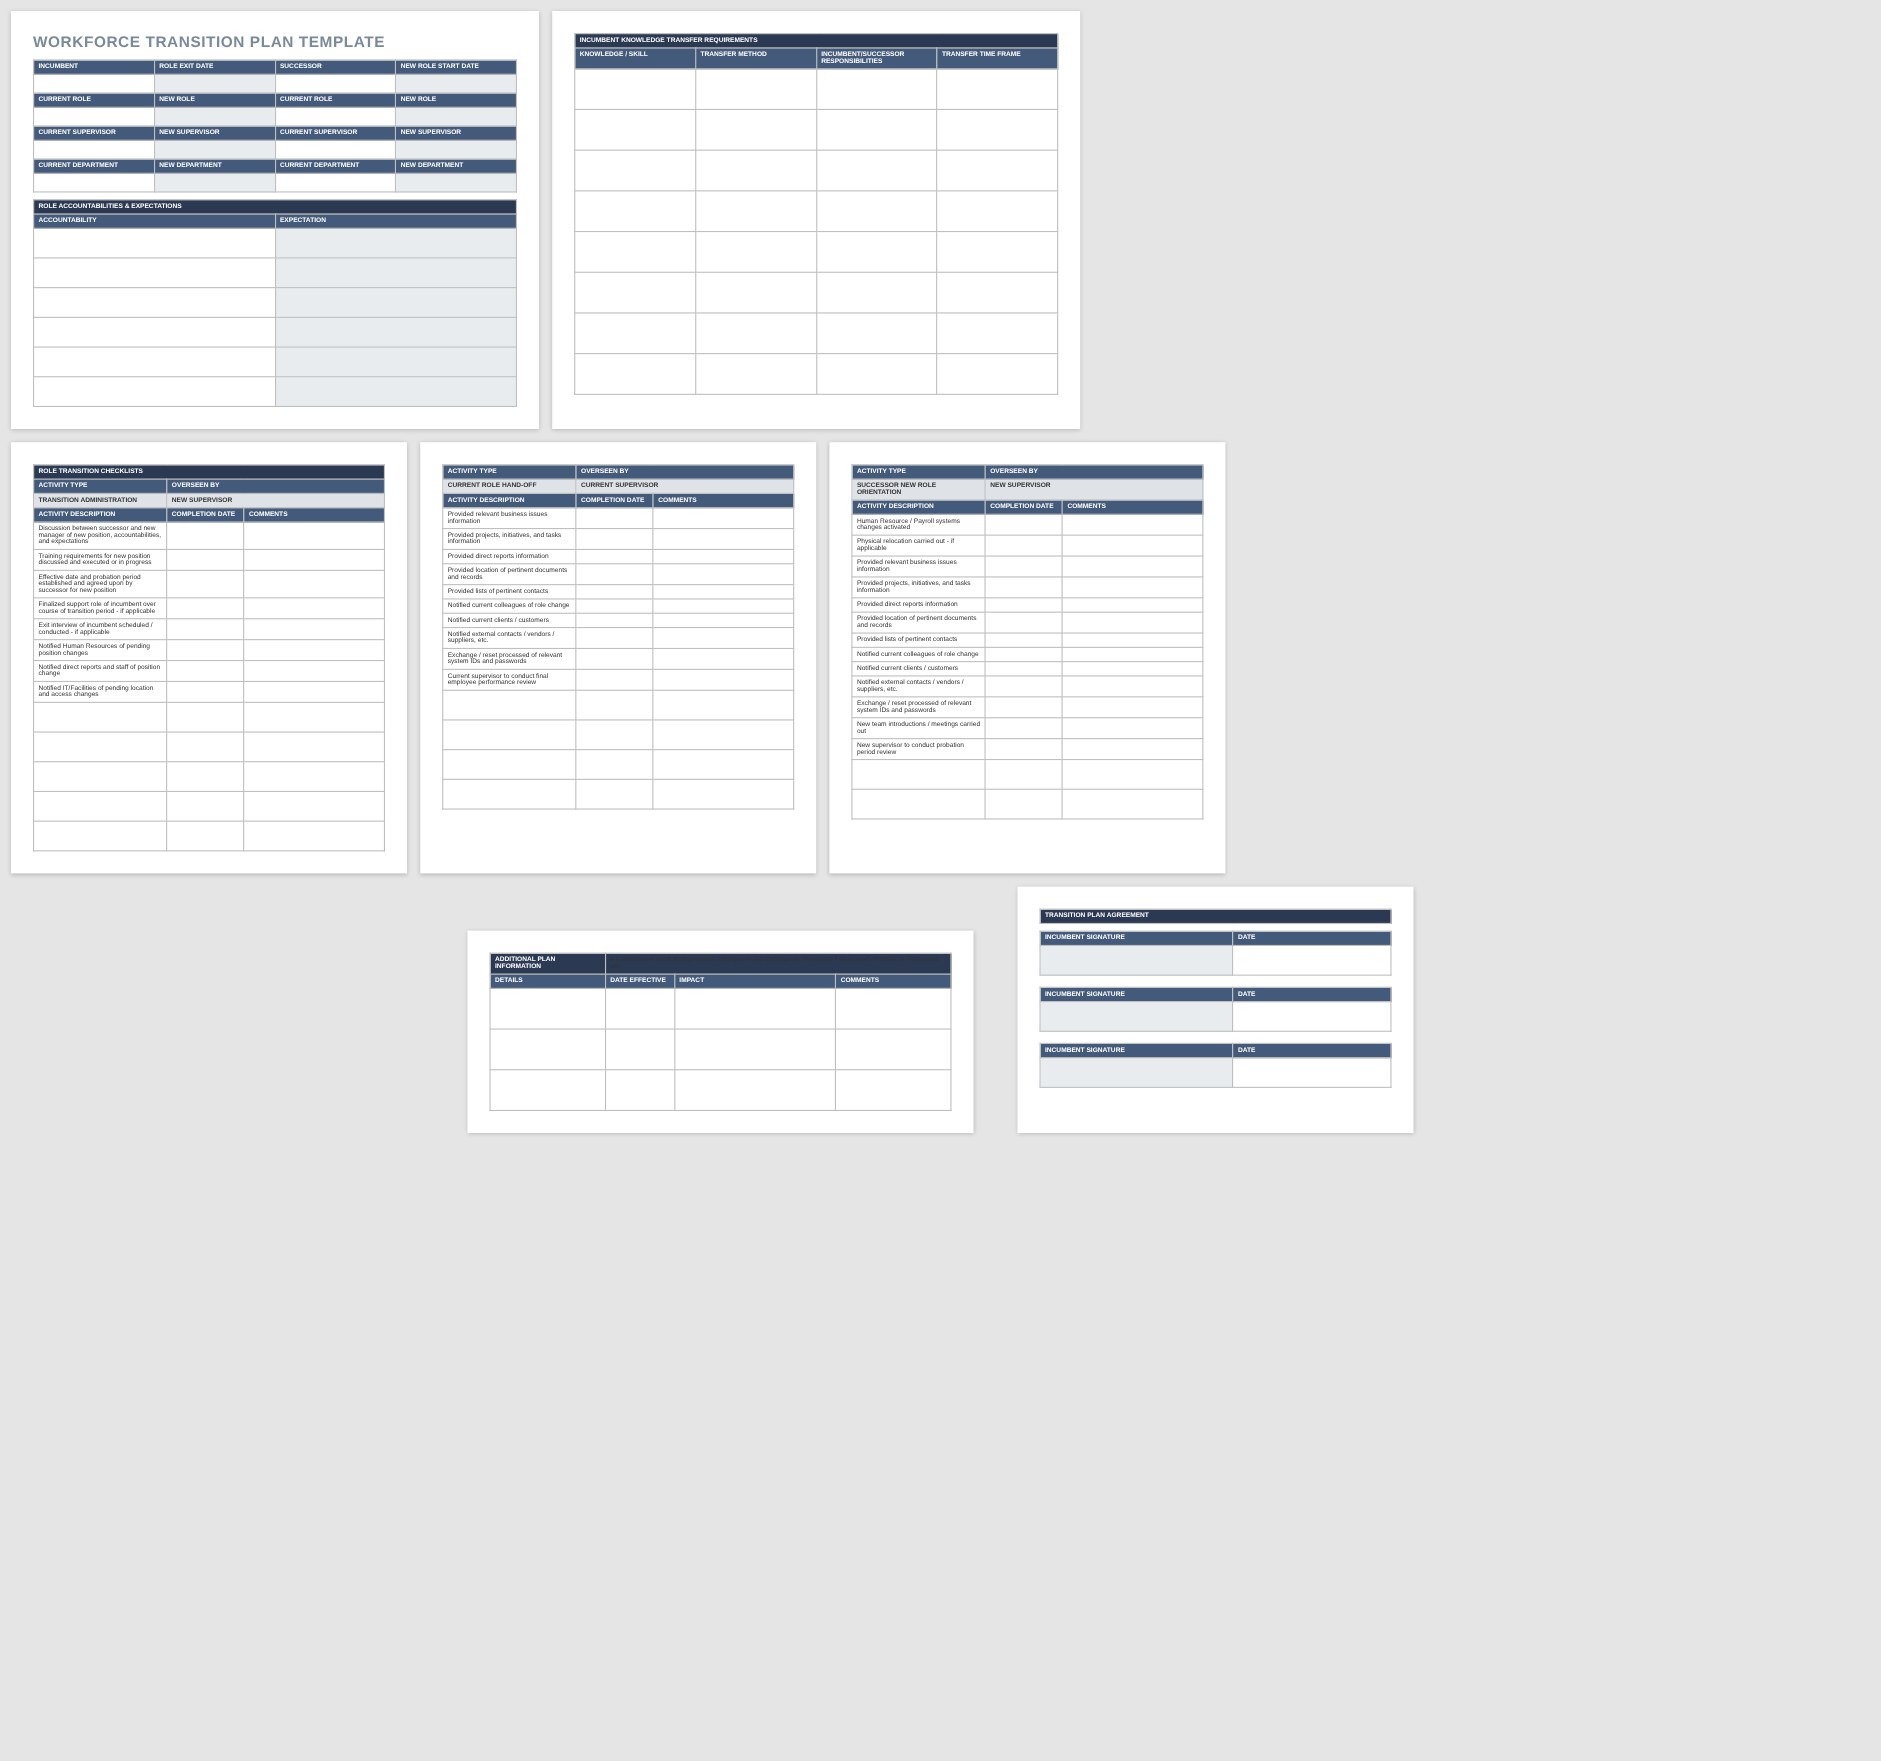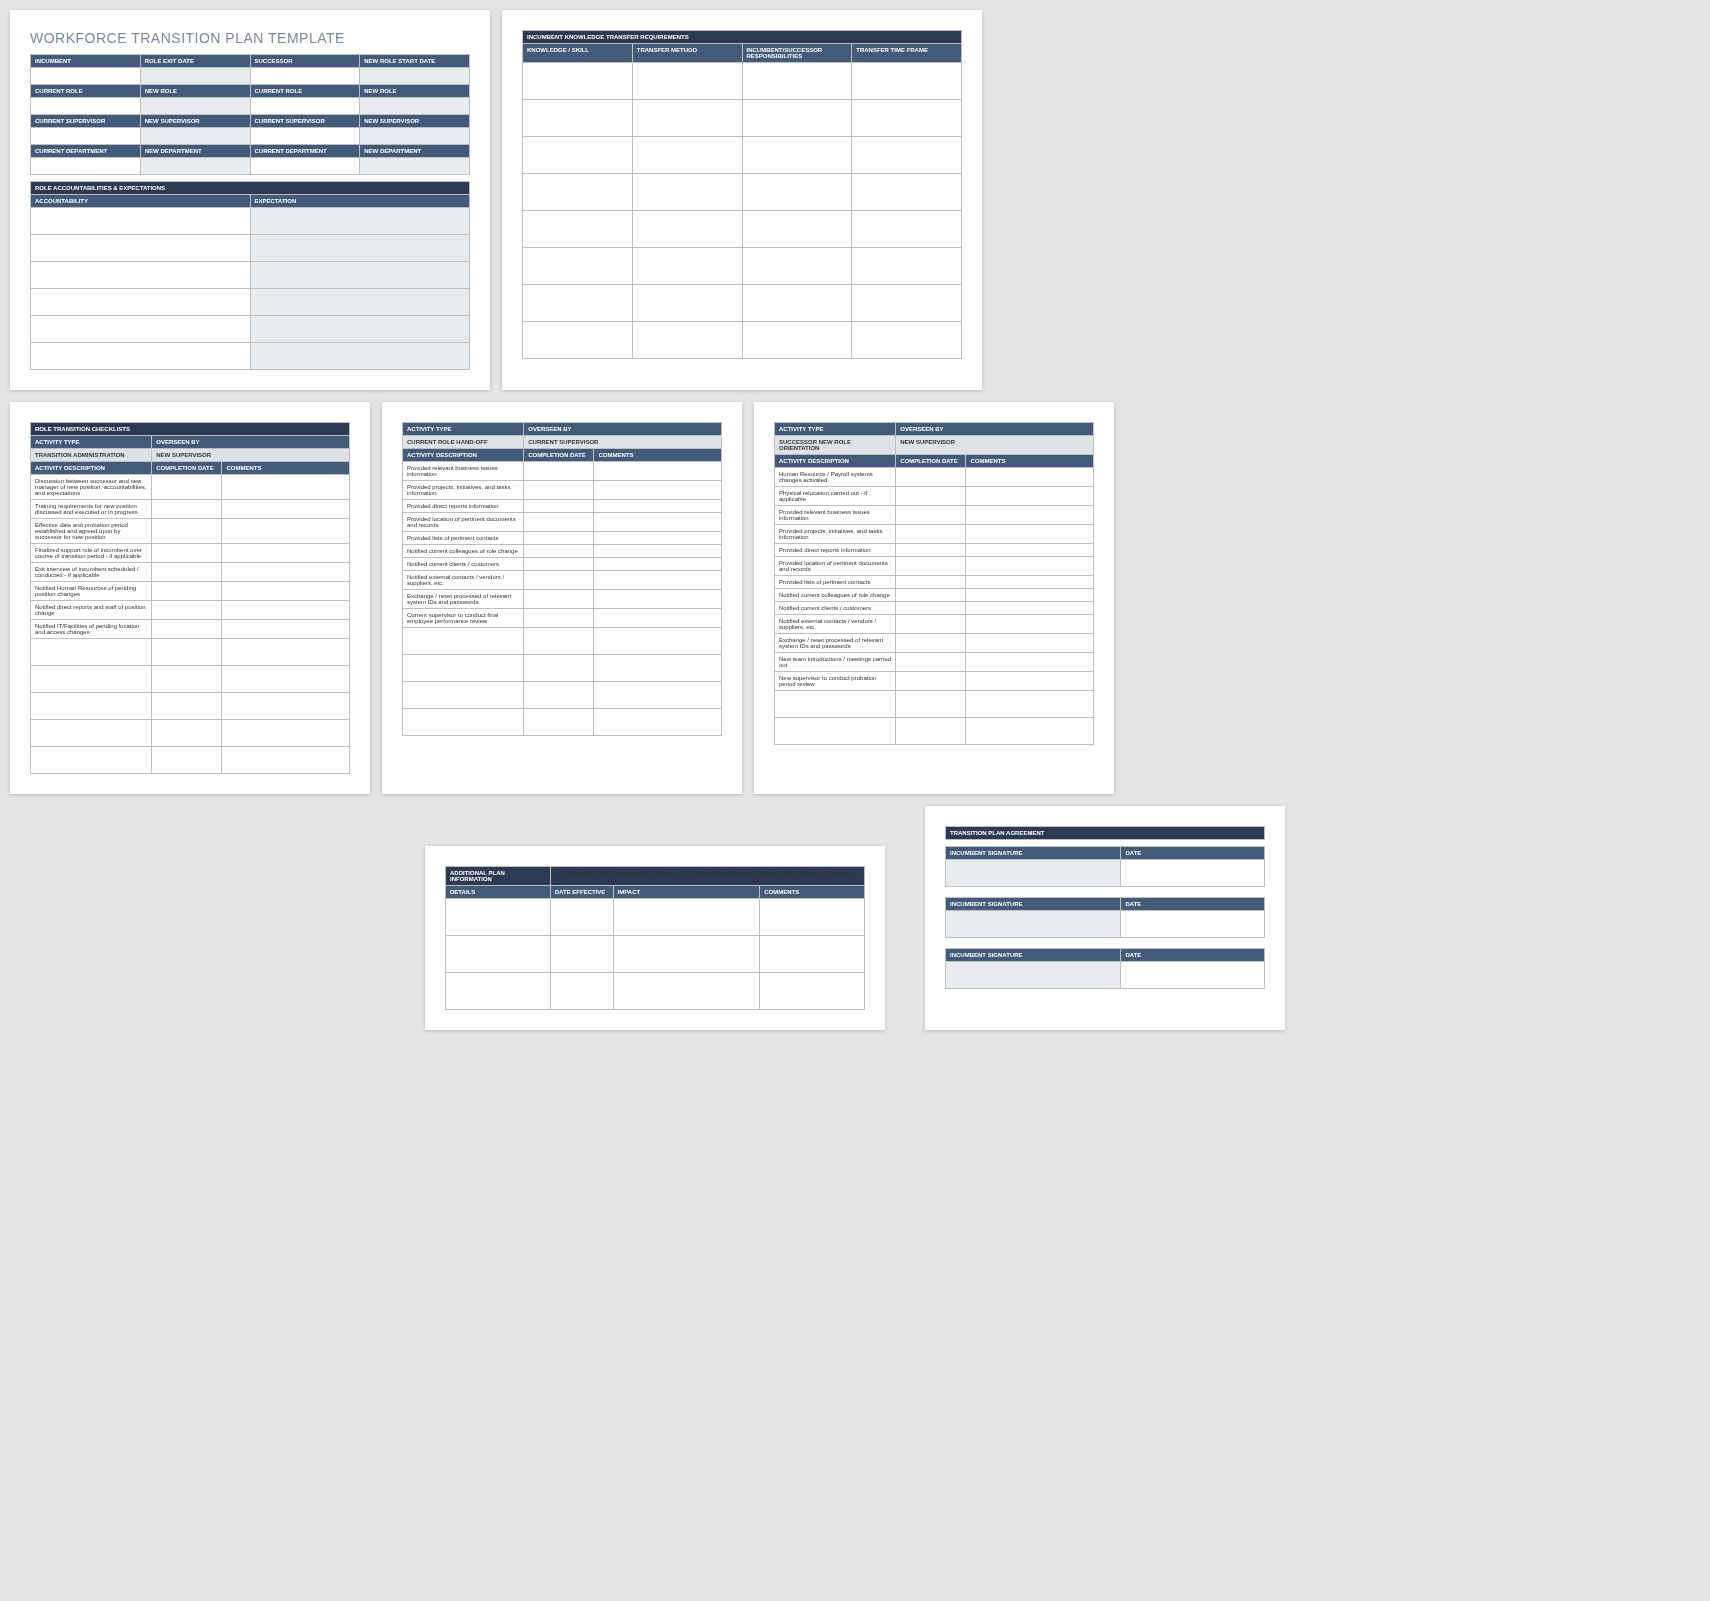--- a/index.html
+++ b/index.html
@@ -1,19 +1,19 @@
 <!DOCTYPE html>
 <html><head>
 <meta charset="utf-8">
 <style>
 body{margin:0;background:#e5e5e5;font-family:Arial,sans-serif;font-size:7px;color:#333}
 .canvas{padding:10px}
 .page{background:#fff;box-shadow:0 1px 4px rgba(0,0,0,.2);padding:20px;box-sizing:border-box}
 .row{display:flex;gap:12px;margin-bottom:12px}
-.title{font-size:14px;font-weight:normal;color:#7a8a9a;letter-spacing:.5px;margin:0 0 8px 0}
+.title{font-size:14px;font-weight:bold;color:#7a8a9a;letter-spacing:.5px;margin:0 0 8px 0}
 table{border-collapse:collapse;width:100%;table-layout:fixed}
 td,th{border:1px solid #bfbfbf;padding:3px 4px;font-size:6px;text-align:left;vertical-align:top;font-weight:normal}
 th{text-transform:uppercase;font-weight:bold}
 .hd-dark{background:#2b3a52;color:#fff}
 .hd-mid{background:#445a7a;color:#fff}
 .hd-light{background:#dfe3e8}
 .cell-grey{background:#e9ecef}
 .h-small{height:10px}
 .h-med{height:20px}
 .h-big{height:30px}

